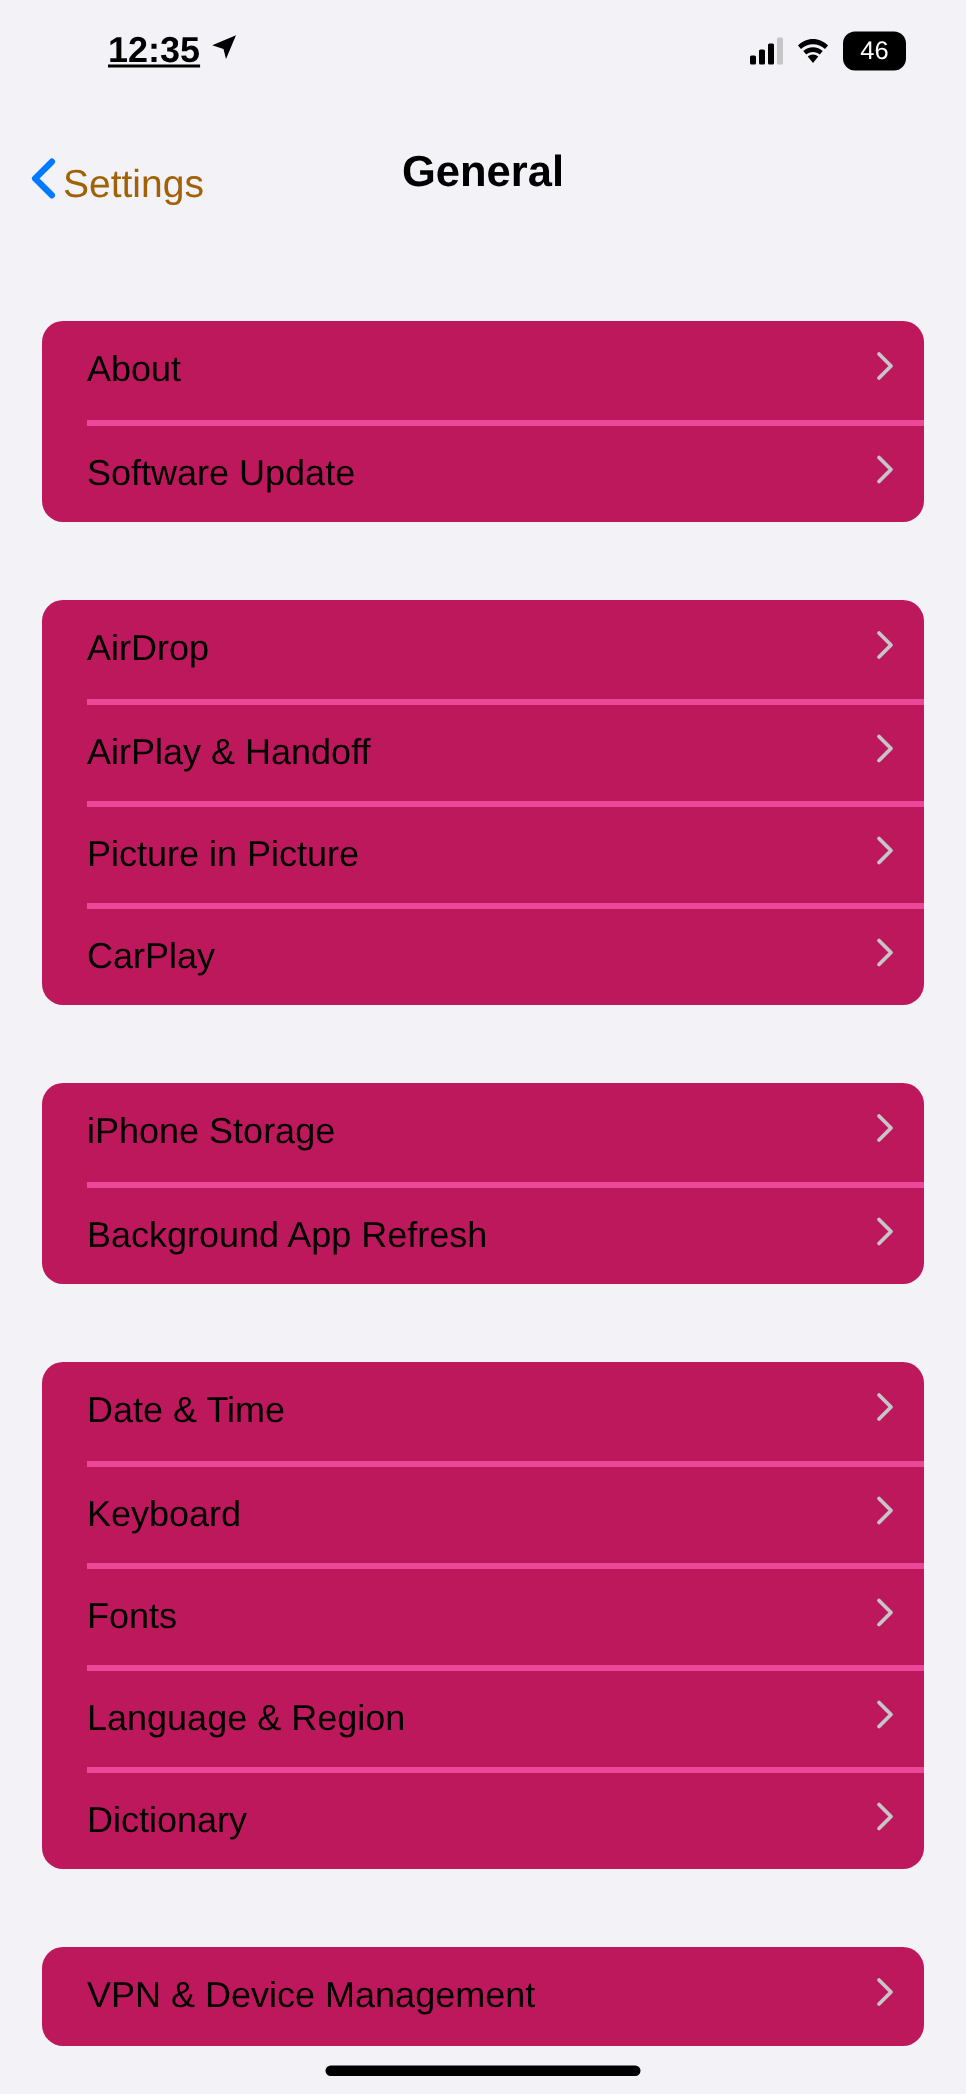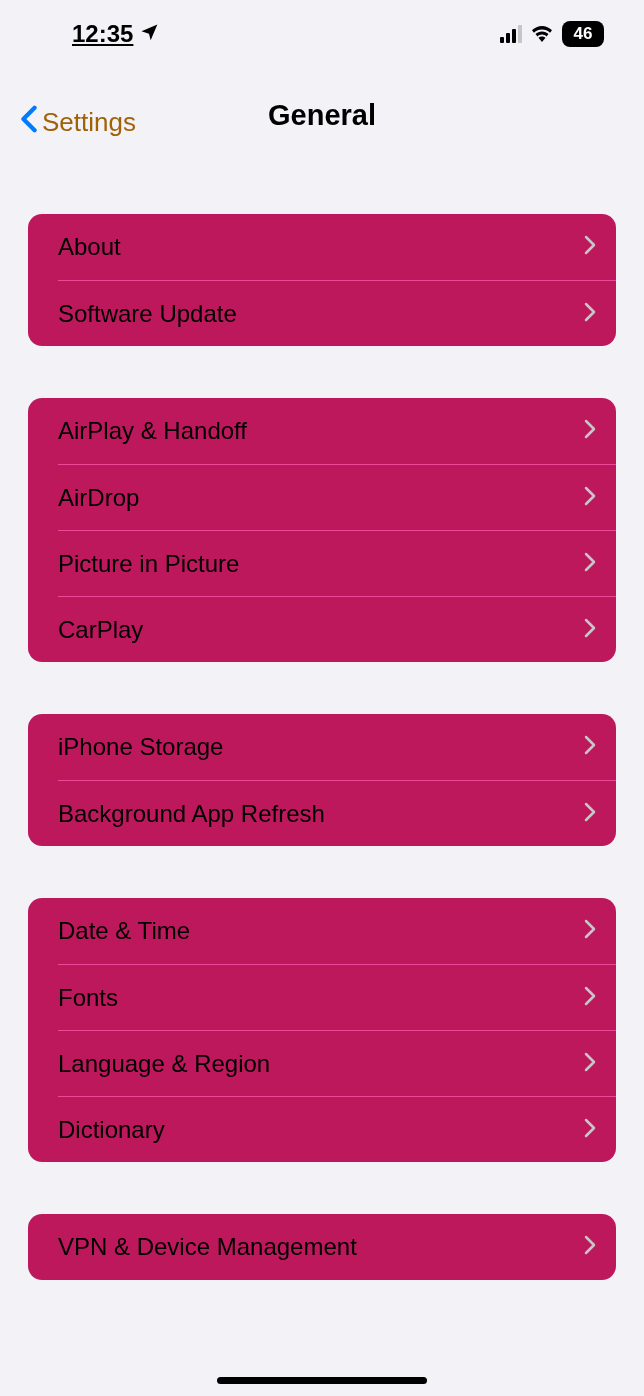--- a/index.html
+++ b/index.html
@@ -34,21 +34,21 @@
     }
     .status-right {
       display: flex;
       align-items: center;
       gap: 8px;
     }
     .battery-badge {
       background: #000;
       color: #fff;
       font-size: 17px;
-      font-weight: 700;
+      font-weight: 400;
       padding: 2px 6px;
       border-radius: 8px;
       display: inline-flex;
       align-items: center;
       justify-content: center;
       min-width: 42px;
       height: 26px;
     }
     .nav-bar {
       display: flex;
@@ -94,21 +94,21 @@
     .row {
       display: flex;
       align-items: center;
       justify-content: space-between;
       padding: 18px 20px 18px 30px;
       font-size: 24px;
       color: #000;
       min-height: 66px;
     }
     .row + .row {
-      border-top: 1px solid #ec4899;
+      border-top: 4px solid #ec4899;
       margin-left: 30px;
       padding-left: 0;
     }
     .row + .row .row-label {
       margin-left: 0;
     }
     .disclosure svg {
       width: 12px;
       height: 20px;
     }
@@ -190,32 +190,32 @@
     <div class="row">
       <span class="row-label">Software Update</span>
       <span class="disclosure"><svg viewBox="0 0 12 20" fill="none" stroke="#c6c6c9" stroke-width="2.5" stroke-linecap="round" stroke-linejoin="round">
             <polyline points="2,2 10,10 2,18"></polyline>
           </svg></span>
     </div>
   </div>
 
   <div class="section">
     <div class="row">
+      <span class="row-label">AirDrop</span>
+      <span class="disclosure"><svg viewBox="0 0 12 20" fill="none" stroke="#c6c6c9" stroke-width="2.5" stroke-linecap="round" stroke-linejoin="round">
+            <polyline points="2,2 10,10 2,18"></polyline>
+          </svg></span>
+    </div>
+    <div class="row">
       <span class="row-label">AirPlay &amp; Handoff</span>
       <span class="disclosure"><svg viewBox="0 0 12 20" fill="none" stroke="#c6c6c9" stroke-width="2.5" stroke-linecap="round" stroke-linejoin="round">
             <polyline points="2,2 10,10 2,18"></polyline>
           </svg></span>
     </div>
     <div class="row">
-      <span class="row-label">AirDrop</span>
-      <span class="disclosure"><svg viewBox="0 0 12 20" fill="none" stroke="#c6c6c9" stroke-width="2.5" stroke-linecap="round" stroke-linejoin="round">
-            <polyline points="2,2 10,10 2,18"></polyline>
-          </svg></span>
-    </div>
-    <div class="row">
       <span class="row-label">Picture in Picture</span>
       <span class="disclosure"><svg viewBox="0 0 12 20" fill="none" stroke="#c6c6c9" stroke-width="2.5" stroke-linecap="round" stroke-linejoin="round">
             <polyline points="2,2 10,10 2,18"></polyline>
           </svg></span>
     </div>
     <div class="row">
       <span class="row-label">CarPlay</span>
       <span class="disclosure"><svg viewBox="0 0 12 20" fill="none" stroke="#c6c6c9" stroke-width="2.5" stroke-linecap="round" stroke-linejoin="round">
             <polyline points="2,2 10,10 2,18"></polyline>
           </svg></span>
@@ -238,20 +238,26 @@
   </div>
 
   <div class="section">
     <div class="row">
       <span class="row-label">Date &amp; Time</span>
       <span class="disclosure"><svg viewBox="0 0 12 20" fill="none" stroke="#c6c6c9" stroke-width="2.5" stroke-linecap="round" stroke-linejoin="round">
             <polyline points="2,2 10,10 2,18"></polyline>
           </svg></span>
     </div>
     <div class="row">
+      <span class="row-label">Keyboard</span>
+      <span class="disclosure"><svg viewBox="0 0 12 20" fill="none" stroke="#c6c6c9" stroke-width="2.5" stroke-linecap="round" stroke-linejoin="round">
+            <polyline points="2,2 10,10 2,18"></polyline>
+          </svg></span>
+    </div>
+    <div class="row">
       <span class="row-label">Fonts</span>
       <span class="disclosure"><svg viewBox="0 0 12 20" fill="none" stroke="#c6c6c9" stroke-width="2.5" stroke-linecap="round" stroke-linejoin="round">
             <polyline points="2,2 10,10 2,18"></polyline>
           </svg></span>
     </div>
     <div class="row">
       <span class="row-label">Language &amp; Region</span>
       <span class="disclosure"><svg viewBox="0 0 12 20" fill="none" stroke="#c6c6c9" stroke-width="2.5" stroke-linecap="round" stroke-linejoin="round">
             <polyline points="2,2 10,10 2,18"></polyline>
           </svg></span>

